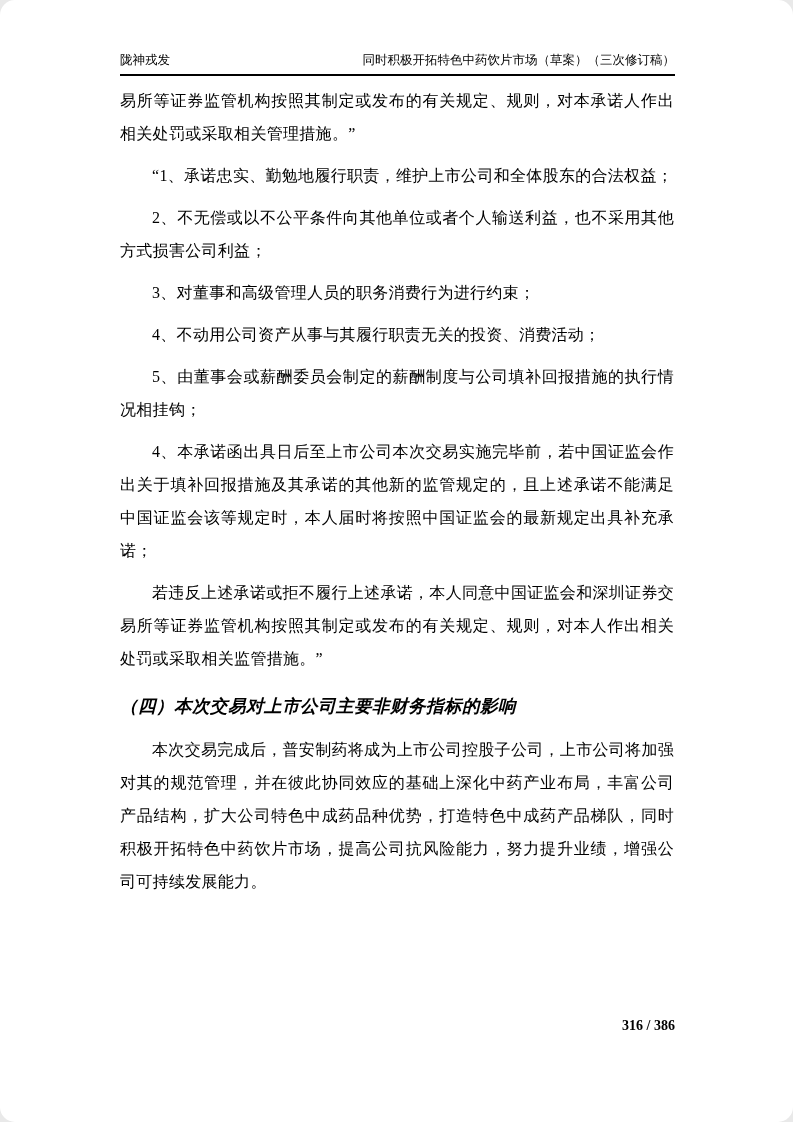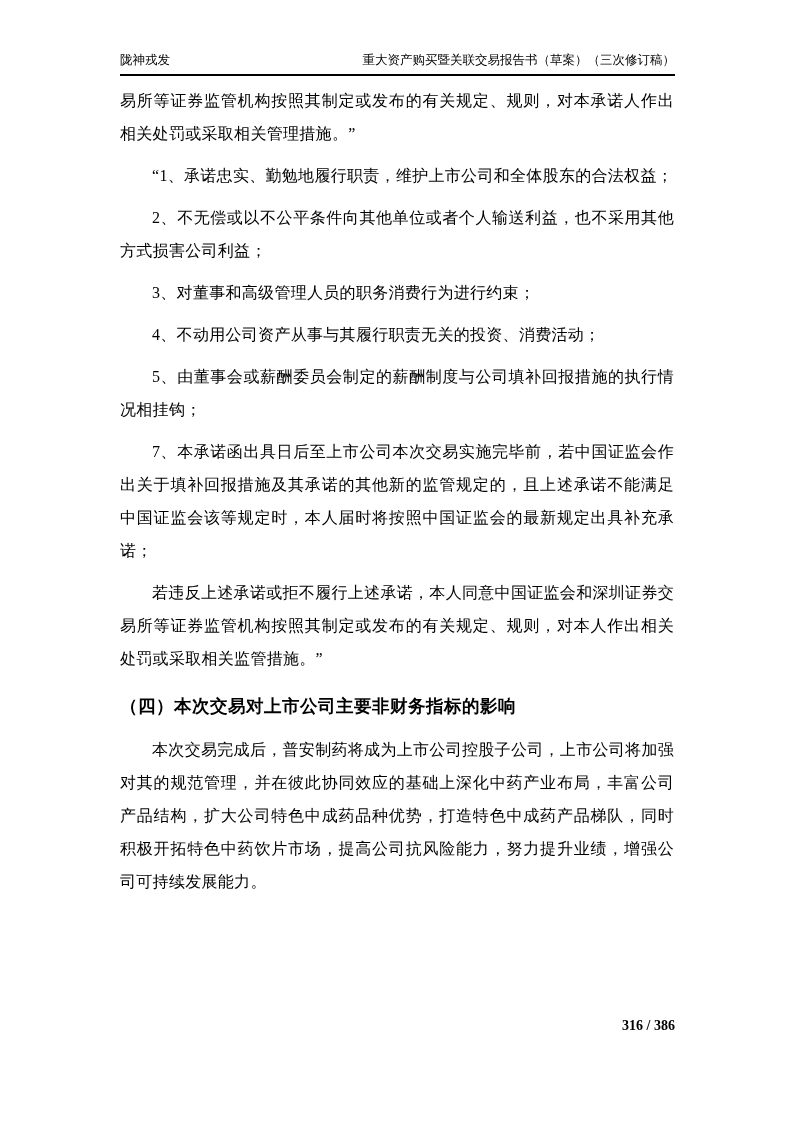--- a/index.html
+++ b/index.html
@@ -6,20 +6,21 @@
   .page {
     position: relative;
     width: 793px;
     height: 1122px;
     margin: 0 auto;
     background: #ffffff;
     color: #000000;
     font-family: "Liberation Serif", "DejaVu Serif", serif;
     overflow: hidden;
     box-sizing: border-box;
+    border-radius: 15px;
   }
   .page-header {
     position: absolute;
     top: 52px;
     left: 120px;
     right: 118px;
     display: flex;
     justify-content: space-between;
     align-items: flex-end;
     font-size: 12.5px;
@@ -42,49 +43,50 @@
   }
   .content p.indent { text-indent: 2em; }
   .section-heading {
     font-family: "Liberation Sans", "DejaVu Sans", sans-serif;
     font-weight: bold;
     font-size: 17.5px;
     line-height: 1.4;
     margin: 19px 0 14px 0;
     text-align: left;
     letter-spacing: 0.5px;
+    font-style: italic;
   }
   .page-number {
     position: absolute;
     top: 1018px;
     right: 118px;
     font-size: 14px;
     font-weight: bold;
     font-family: "Liberation Serif", "DejaVu Serif", serif;
     margin-left: 28px;
   }
 </style>
 </head>
 <body>
 
 <div class="page">
 
   <div class="page-header">
     <span>陇神戎发</span>
-    <span>重大资产购买暨关联交易报告书（草案）（三次修订稿）</span>
+    <span>同时积极开拓特色中药饮片市场（草案）（三次修订稿）</span>
   </div>
 
   <div class="content">
     <p>易所等证券监管机构按照其制定或发布的有关规定、规则，对本承诺人作出相关处罚或采取相关管理措施。”</p>
     <p class="indent">“1、承诺忠实、勤勉地履行职责，维护上市公司和全体股东的合法权益；</p>
     <p class="indent">2、不无偿或以不公平条件向其他单位或者个人输送利益，也不采用其他方式损害公司利益；</p>
     <p class="indent">3、对董事和高级管理人员的职务消费行为进行约束；</p>
     <p class="indent">4、不动用公司资产从事与其履行职责无关的投资、消费活动；</p>
     <p class="indent">5、由董事会或薪酬委员会制定的薪酬制度与公司填补回报措施的执行情况相挂钩；</p>
-    <p class="indent">7、本承诺函出具日后至上市公司本次交易实施完毕前，若中国证监会作出关于填补回报措施及其承诺的其他新的监管规定的，且上述承诺不能满足中国证监会该等规定时，本人届时将按照中国证监会的最新规定出具补充承诺；</p>
+    <p class="indent">4、本承诺函出具日后至上市公司本次交易实施完毕前，若中国证监会作出关于填补回报措施及其承诺的其他新的监管规定的，且上述承诺不能满足中国证监会该等规定时，本人届时将按照中国证监会的最新规定出具补充承诺；</p>
     <p class="indent">若违反上述承诺或拒不履行上述承诺，本人同意中国证监会和深圳证券交易所等证券监管机构按照其制定或发布的有关规定、规则，对本人作出相关处罚或采取相关监管措施。”</p>
 
     <div class="section-heading">（四）本次交易对上市公司主要非财务指标的影响</div>
     <p class="indent">本次交易完成后，普安制药将成为上市公司控股子公司，上市公司将加强对其的规范管理，并在彼此协同效应的基础上深化中药产业布局，丰富公司产品结构，扩大公司特色中成药品种优势，打造特色中成药产品梯队，同时积极开拓特色中药饮片市场，提高公司抗风险能力，努力提升业绩，增强公司可持续发展能力。</p>
 
   </div>
 
   <div class="page-number">316 / 386</div>
 
 </div>

